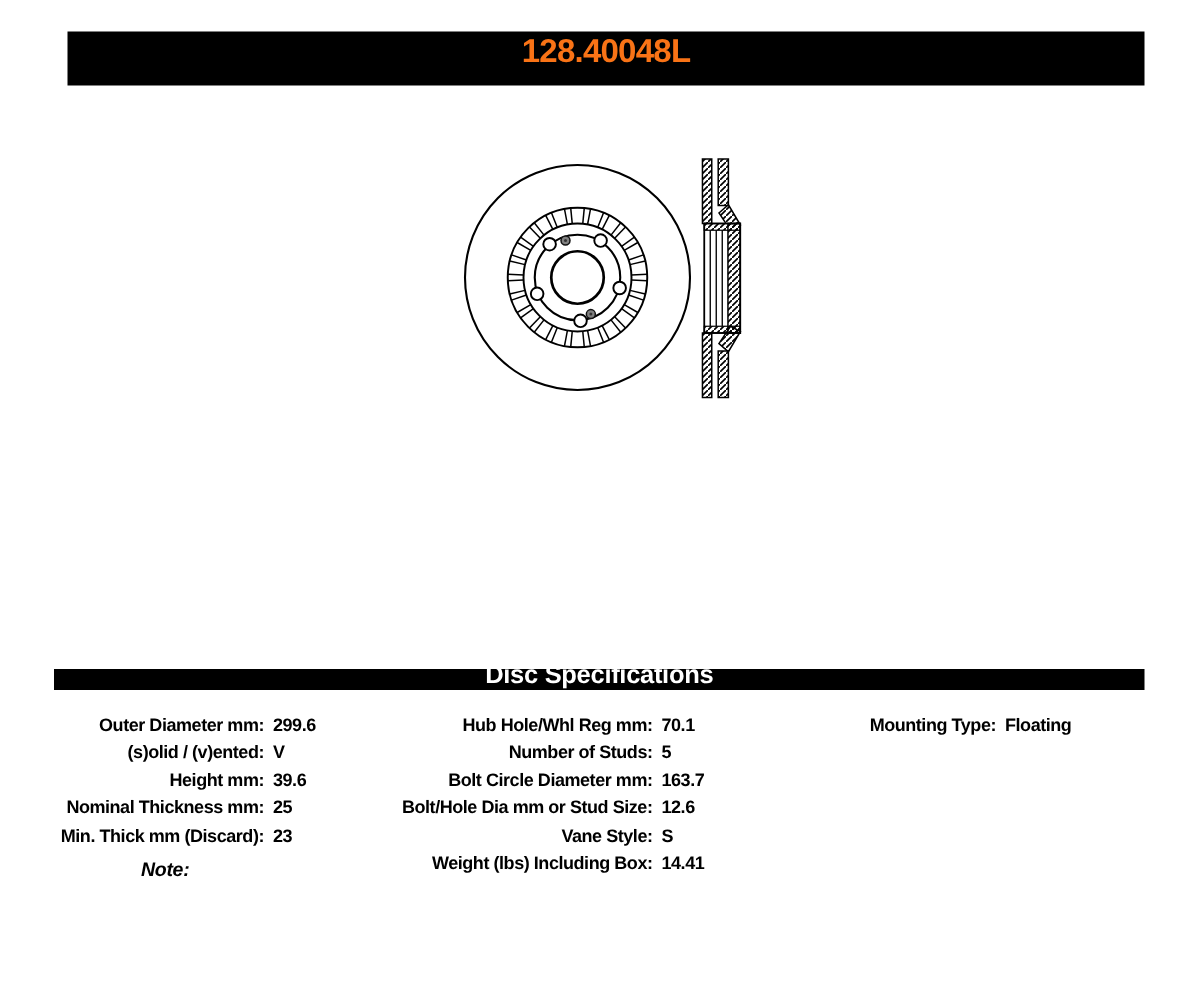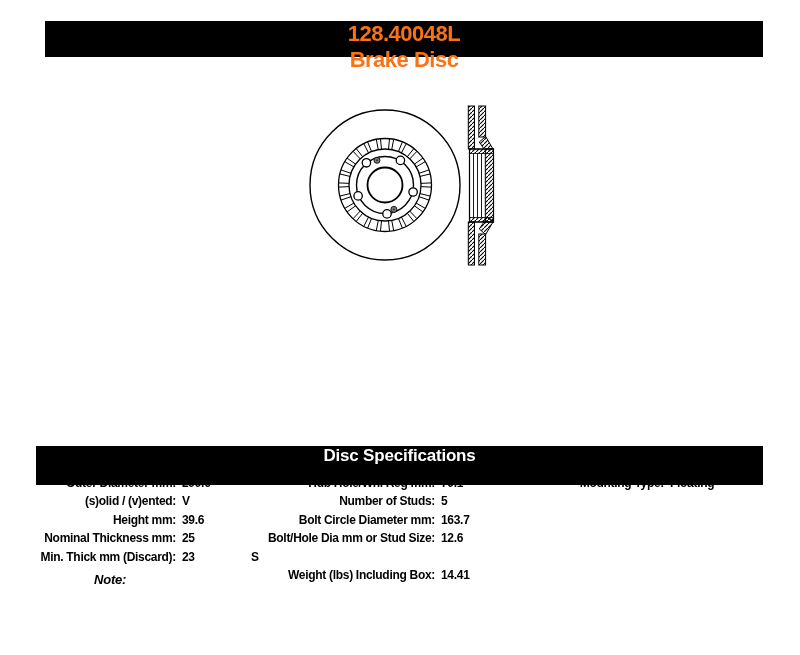--- a/index.html
+++ b/index.html
@@ -10,22 +10,22 @@
   .topbar {
     position:absolute; left:45px; top:21px; width:718px; height:36px;
     background:#000; color:#f97316; box-sizing:border-box;
     display:flex; align-items:center; justify-content:space-between;
     padding:0 11px; font-weight:bold; font-size:22px; letter-spacing:-0.5px;flex-direction:column;
   }
   .drawing {
     position:absolute; left:290px; top:95px; width:220px; height:185px;
   }
   .specbar {
-    position:absolute; left:36px; top:446px; width:727px; height:39px;
-    background:#000; color:#fff; display:flex; align-items:flex-start;
+    position:absolute; left:36px; top:446px; width:727px; height:14px;
+    background:#000; color:#fff; display:flex; align-items:flex-end;
     justify-content:center; font-weight:bold; font-size:17px; letter-spacing:-0.2px;
   }
   .spec-col {
     position:absolute; top:474px; font-size:12px; font-weight:bold;
     color:#000; letter-spacing:-0.3px;
   }
   .spec-row { display:flex; line-height:18.4px; white-space:nowrap; }
   .spec-label { display:inline-block; text-align:right; }
   .spec-value { margin-left:6px; }
   .col-left  { left:28px; }  .col-left  .spec-label { width:148px; }
@@ -34,21 +34,20 @@
   .note {
     position:absolute; left:94px; top:572px; font-weight:bold;
     font-size:13px; color:#000; letter-spacing:-0.2px;font-style:italic;
   }
 </style>
 </head>
 <body>
 
 <div class="topbar">
   <span>128.40048L</span>
-  <span>Brake Disc</span>
 </div>
 
 <svg class="drawing" viewBox="290 95 220 185" xmlns="http://www.w3.org/2000/svg">
   <defs>
     <pattern id="hatch" patternUnits="userSpaceOnUse" width="4" height="4">
       <path d="M0,4 L4,0" stroke="#000" stroke-width="1.1"></path>
     </pattern>
   </defs>
 
   <g stroke="#000" fill="none">
@@ -177,20 +176,21 @@
     </div>
     <div class="spec-row">
       <span class="spec-label">Bolt Circle Diameter mm:</span>
       <span class="spec-value">163.7</span>
     </div>
     <div class="spec-row">
       <span class="spec-label">Bolt/Hole Dia mm or Stud Size:</span>
       <span class="spec-value">12.6</span>
     </div>
     <div class="spec-row">
+      <span class="spec-label">Vane Style:</span>
       <span class="spec-value">S</span>
     </div>
     <div class="spec-row">
       <span class="spec-label">Weight (lbs) Including Box:</span>
       <span class="spec-value">14.41</span>
     </div>
   </div>
 <div class="spec-col col-right" id="col-right">
     <div class="spec-row">
       <span class="spec-label">Mounting Type:</span>

